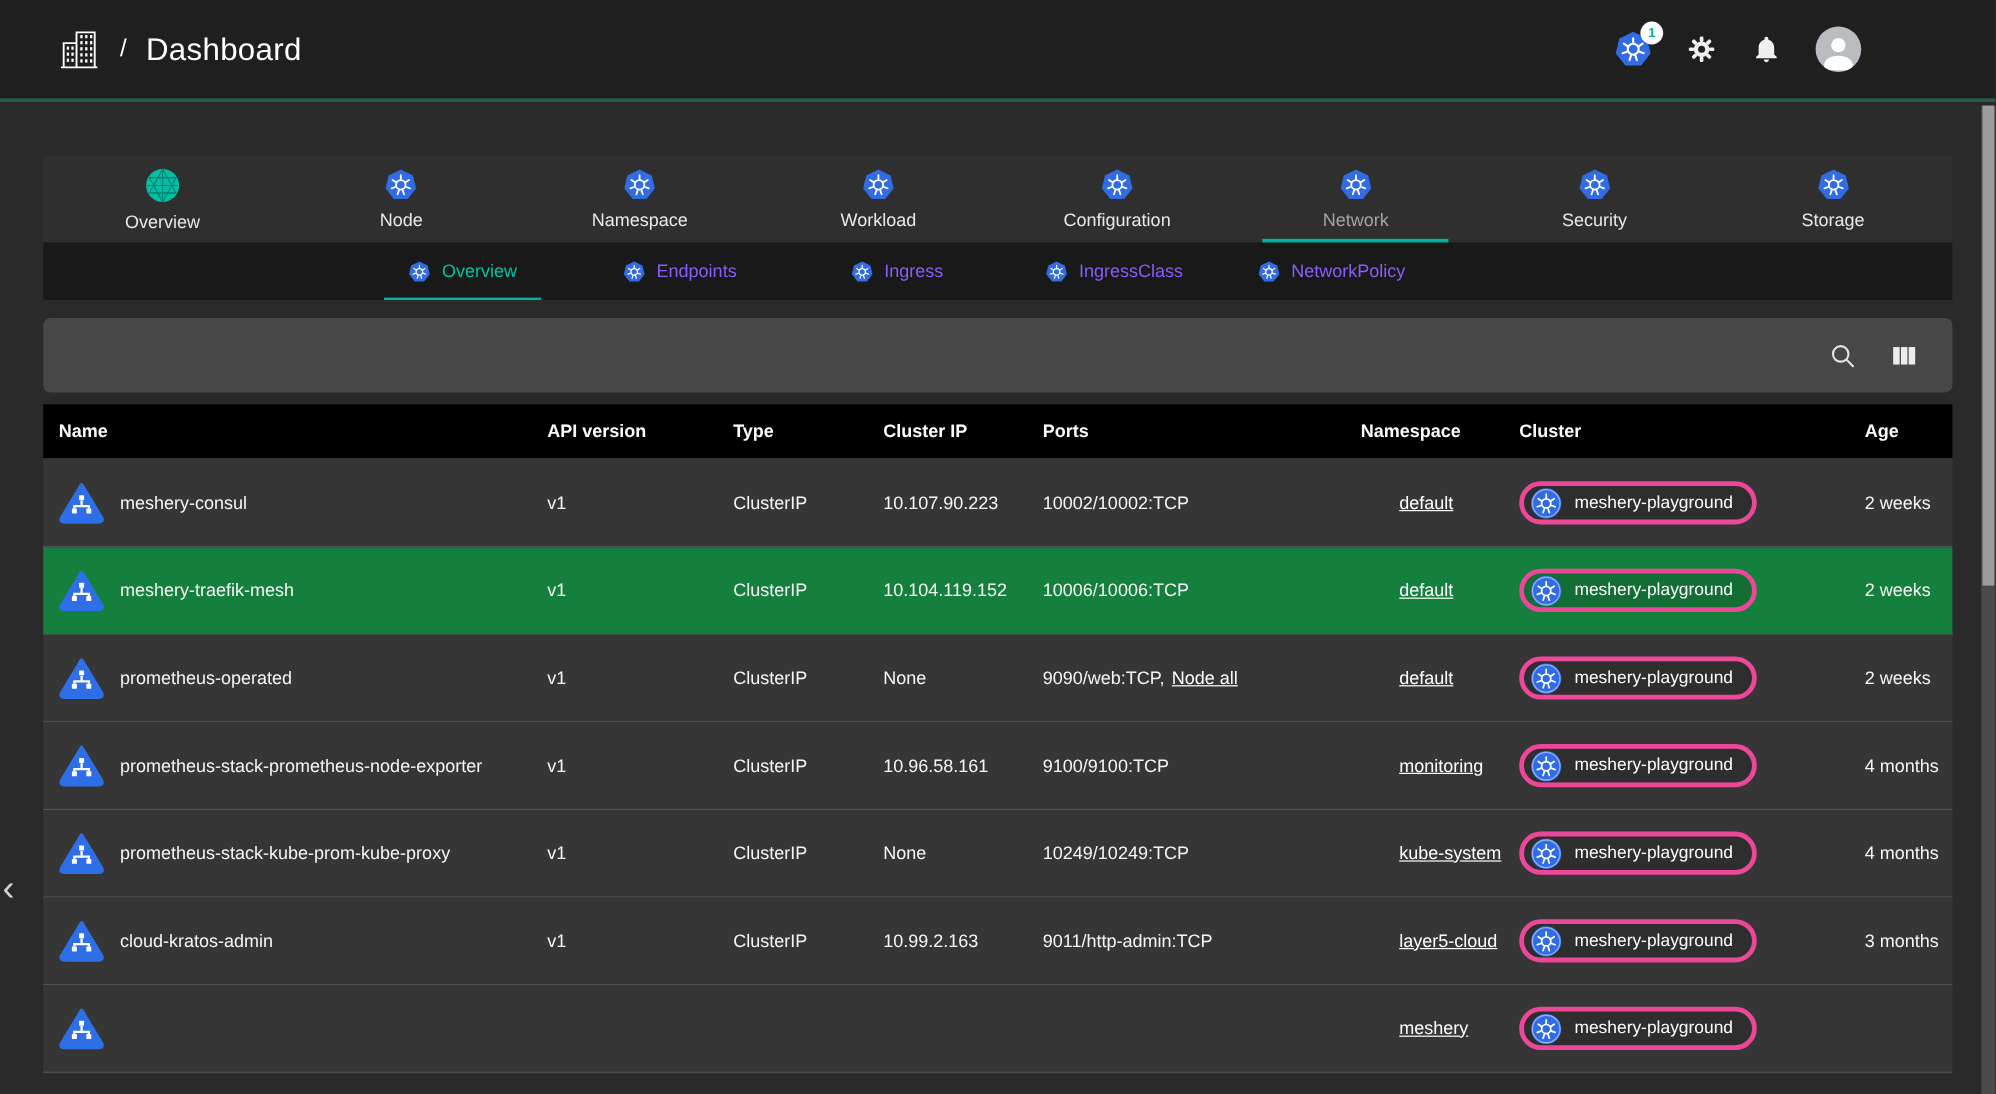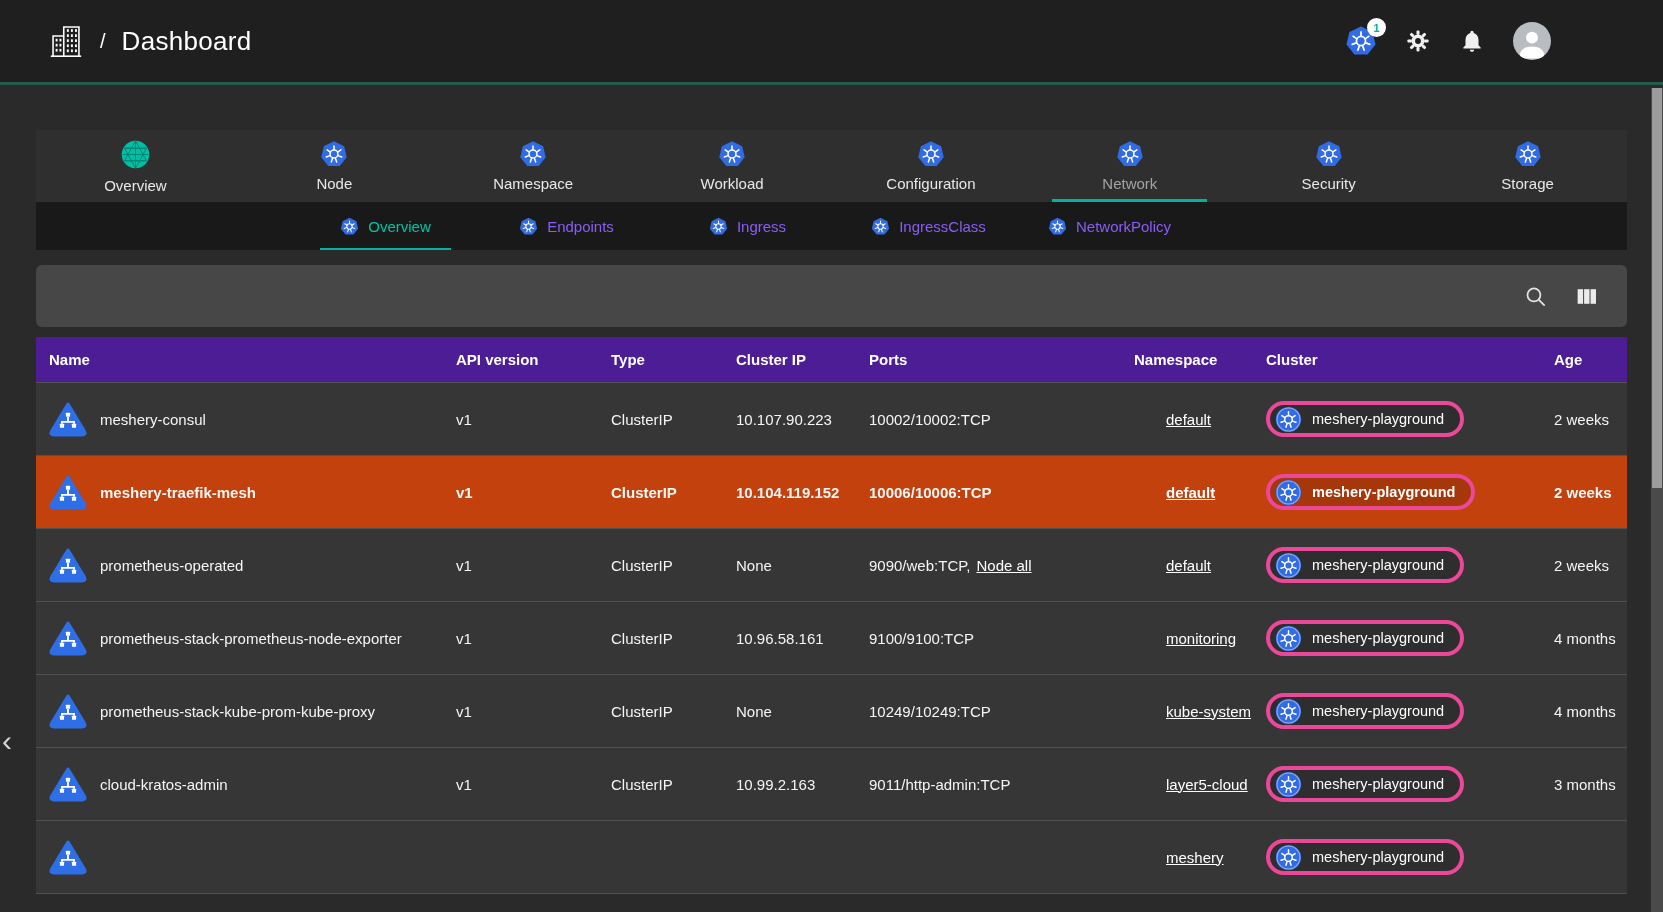--- a/index.html
+++ b/index.html
@@ -54,24 +54,24 @@
     display:flex;align-items:center;justify-content:flex-end;gap:26px;padding-right:28px;box-sizing:border-box;
   }
   .toolbar svg{width:25px;height:25px;cursor:pointer;}
   
   .table{margin-top:10px;}
   .grid-row{
     display:grid;
     grid-template-columns:407px 155px 125px 133px 265px 132px 240px minmax(0,1fr);
     align-items:center;padding-left:13px;box-sizing:border-box;
   }
-  .thead{background:#4c1d95;height:46px;font-weight:bold;font-size:15px;color:#ffffff;border-bottom:1px solid #515151;}
+  .thead{background:#000000;height:46px;font-weight:bold;font-size:15px;color:#ffffff;border-bottom:1px solid #515151;}
   .hcell.age-col{padding-left:48px;}
   .trow{height:73px;background:#363636;border-bottom:1px solid #515151;font-size:15px;color:#f5f5f5;cursor:pointer;}
-  .trow.highlighted{background:#c2410c;font-weight:bold;}
+  .trow.highlighted{background:#15803d;}
   .name-cell{display:flex;align-items:center;gap:13px;min-width:0;}
   .name-cell svg{width:38px;height:38px;flex:none;}
   .svc-name{white-space:nowrap;overflow:hidden;text-overflow:ellipsis;text-align:center;}
   .lnk{color:#ffffff;text-decoration:underline;cursor:pointer;margin-left:32px;}
   .view-all{margin-left:6px;}
   .chip{
     display:inline-flex;align-items:center;gap:10px;height:36px;max-width:230px;
     border:4px solid #ec4899;border-radius:18px;padding:0 16px 0 5px;
     background:rgba(0,0,0,0.14);cursor:pointer;box-sizing:border-box;
   }

